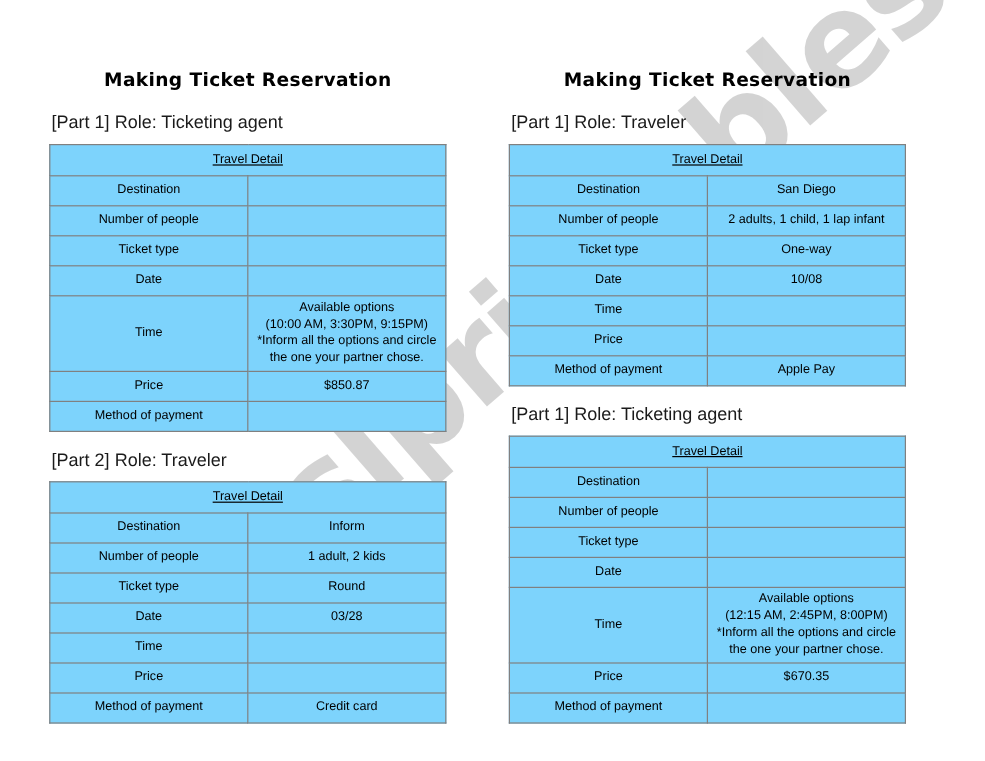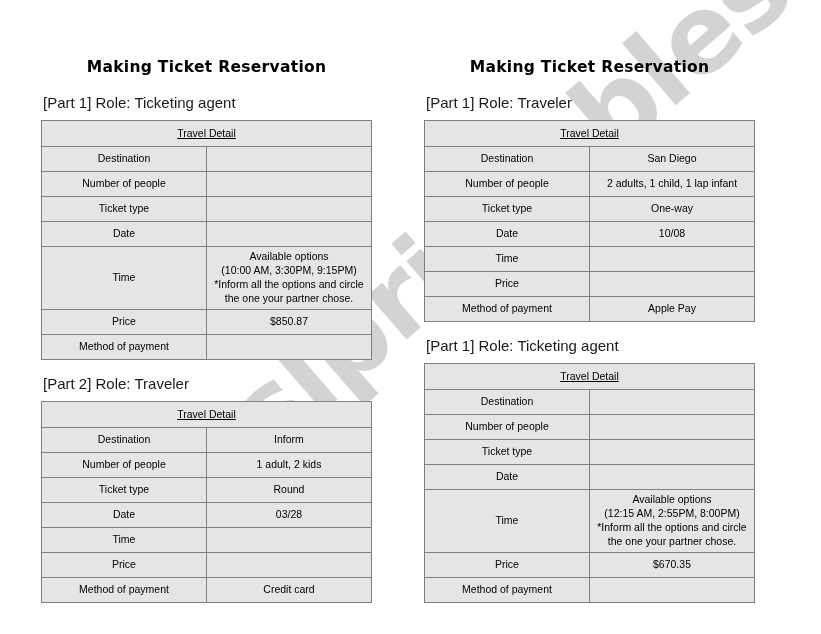--- a/index.html
+++ b/index.html
@@ -80,21 +80,21 @@
   }
   .part-label.second {
     margin-top: 15px;
   }
 
   
   table.travel-table {
     border-collapse: collapse;
     width: 100%;
     table-layout: fixed;
-    background: #e5e5e5;
+    background: #7dd3fc;
   }
   table.travel-table td {
     border: 1px solid #808080;
     font-size: 10.5px;
     color: #000000;
     text-align: center;
     vertical-align: middle;
     padding: 0 3px;
     line-height: 1.32;
   }
@@ -262,21 +262,21 @@
           <td class="value-cell"></td>
         </tr>
         <tr>
           <td class="label-cell">Date</td>
           <td class="value-cell"></td>
         </tr>
         <tr>
           <td class="label-cell time-label">Time</td>
           <td class="value-cell time-value">
             <span class="time-line">Available options</span>
-            <span class="time-line">(12:15 AM, 2:55PM, 8:00PM)</span>
+            <span class="time-line">(12:15 AM, 2:45PM, 8:00PM)</span>
             <span class="time-line">*Inform all the options and circle</span>
             <span class="time-line">the one your partner chose.</span>
           </td>
         </tr>
         <tr>
           <td class="label-cell">Price</td>
           <td class="value-cell">$670.35</td>
         </tr>
         <tr>
           <td class="label-cell">Method of payment</td>

